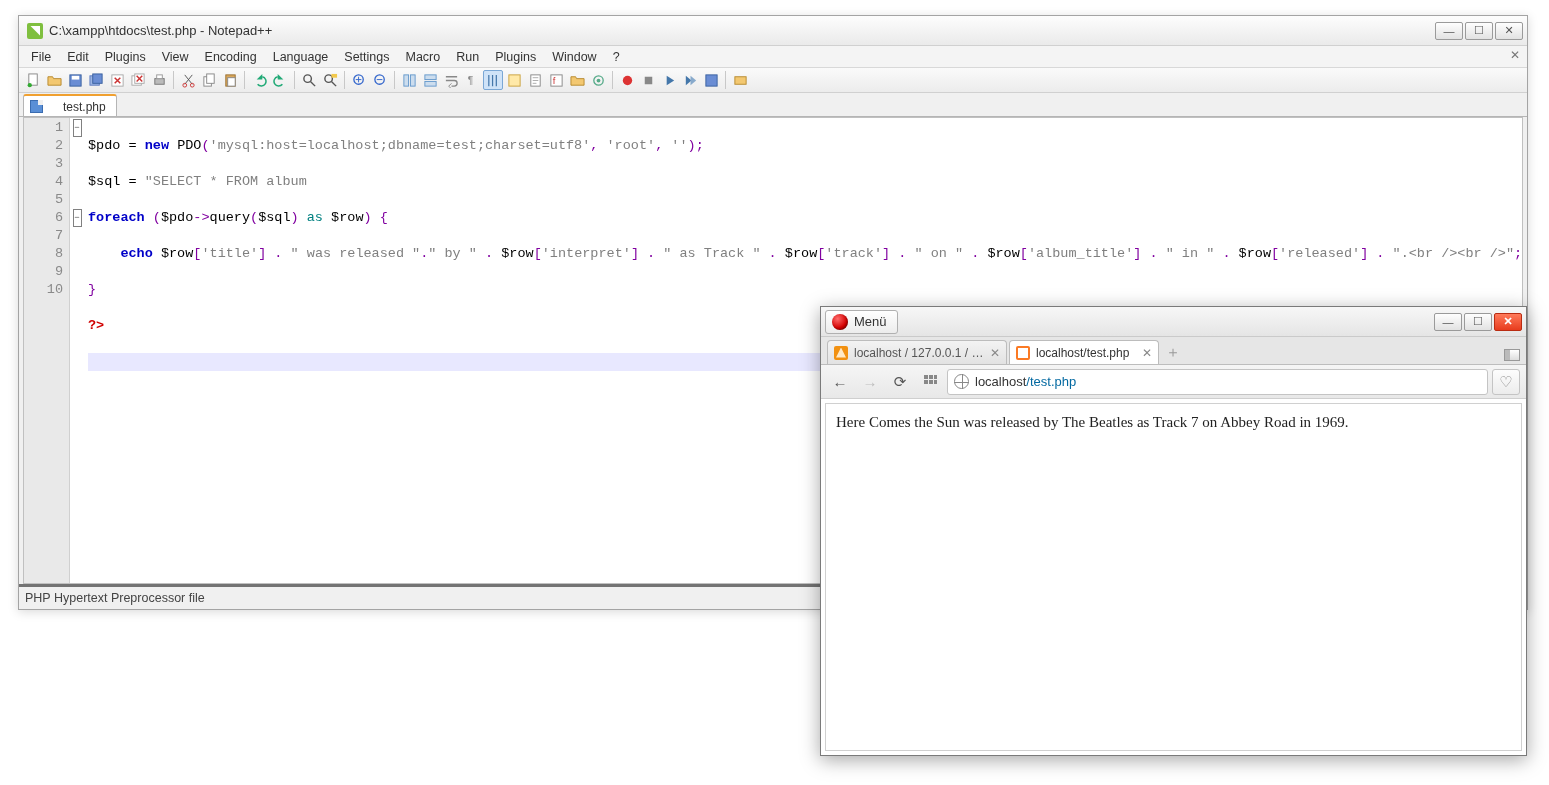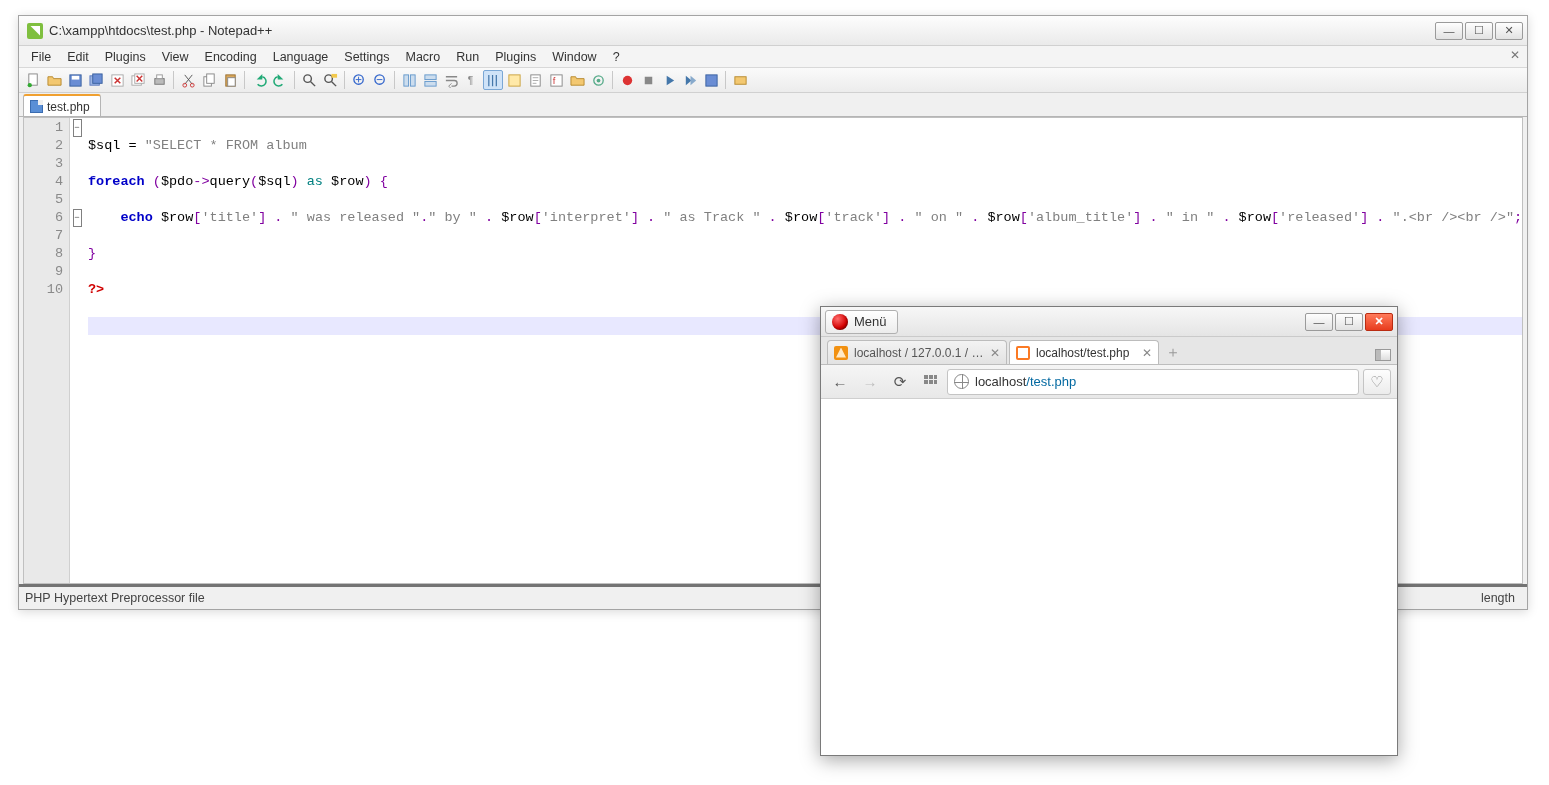--- a/index.html
+++ b/index.html
@@ -86,21 +86,21 @@
     border-bottom:1px solid #b5b5b5;
   }
   .npp-tab{
     height:22px;
     border:1px solid #b5b5b5;
     border-bottom:none;
     border-top:2px solid #f0a030;
     background:#fff;
     padding:1px 10px 0 6px;
     font-size:12px;color:#333;
-    display:flex;align-items:center;gap:4px;
+    display:flex;align-items:center;gap:20px;
     border-radius:3px 3px 0 0;
   }
   .npp-tab .doc-icon{
     width:13px;height:13px;background:#5a8fd6;border:1px solid #3a6cb0;
     position:relative;
   }
   .npp-tab .doc-icon::after{
     content:"";position:absolute;right:-1px;top:-1px;width:5px;height:5px;background:#f0f0f0;
   }
   
@@ -160,21 +160,21 @@
     padding:0 6px;
   }
   .npp-status .st-left{flex:0 0 auto;}
   .npp-status .st-spacer{flex:1;}
   .npp-status .st-right{flex:0 0 auto; padding-right:6px;}
 
   
   .opera-window{
     position:absolute;
     left:820px; top:306px;
-    width:578px; height:450px;
+    width:707px; height:450px;
     border:1px solid #7a7a7a;
     background:#fff;
     box-shadow:0 4px 18px rgba(0,0,0,0.35);
   }
   .opera-titlebar{
     height:30px; background:linear-gradient(#f7f7f7,#e5e5e5);
     border-bottom:1px solid #cacaca;
     display:flex;align-items:center;padding:0 4px 0 4px;
   }
   .opera-menu-btn{
@@ -521,20 +521,21 @@
         <div></div>
       <div>
           <div class="fold-box">−</div>
         </div>
       <div></div>
         <div></div>
         <div></div>
         <div></div>
     </div>
     <div class="code">
+<div class="line"><span class="var">$pdo</span><span> = </span><span class="kw">new</span><span class="fn"> PDO</span><span class="op">(</span><span class="str">'mysql:host=localhost;dbname=test;charset=utf8'</span><span class="op">, </span><span class="str">'root'</span><span class="op">, </span><span class="str">''</span><span class="op">)</span><span class="op">;</span></div>
 <div class="line"><span class="var">$sql</span><span> = </span><span class="str">"SELECT * FROM album</span></div>
 <div class="line"><span class="kw">foreach</span><span class="op"> (</span><span class="var">$pdo</span><span class="op">-&gt;</span><span class="fn">query</span><span class="op">(</span><span class="var">$sql</span><span class="op">)</span><span class="kw2"> as </span><span class="var">$row</span><span class="op">)</span><span class="brace"> {</span></div>
 <div class="line"><span>    </span><span class="kw">echo</span><span> </span><span class="var">$row</span><span class="op">[</span><span class="str">'title'</span><span class="op">]</span><span class="op"> . </span><span class="str">" was released "</span><span class="op">.</span><span class="str">" by "</span><span class="op"> . </span><span class="var">$row</span><span class="op">[</span><span class="str">'interpret'</span><span class="op">]</span><span class="op"> . </span><span class="str">" as Track "</span><span class="op"> . </span><span class="var">$row</span><span class="op">[</span><span class="str">'track'</span><span class="op">]</span><span class="op"> . </span><span class="str">" on "</span><span class="op"> . </span><span class="var">$row</span><span class="op">[</span><span class="str">'album_title'</span><span class="op">]</span><span class="op"> . </span><span class="str">" in "</span><span class="op"> . </span><span class="var">$row</span><span class="op">[</span><span class="str">'released'</span><span class="op">]</span><span class="op"> . </span><span class="str">".&lt;br /&gt;&lt;br /&gt;"</span><span class="op">;</span></div>
 <div class="line"><span class="brace">}</span></div>
 <div class="line"><span class="php-tag">?&gt;</span></div>
 <div class="line cur-line"></div>
     </div>
   </div>
 
   <div class="npp-status">
@@ -587,13 +588,16 @@
           <rect x="11" y="6" width="3" height="4" fill="#888"></rect>
         </svg>
     </div>
     <div class="url-bar">
       <div class="globe"></div>
       <span class="url-text"><span>localhost</span><span class="path">/test.php</span></span>
     </div>
     <div class="heart-btn">♡</div>
   </div>
 
+  <div class="opera-content">
+    <span>Here Comes the Sun was released by The Beatles as Track 7 on Abbey Road in 1969.</span>
+  </div>
 </div>
 
 </body></html>

